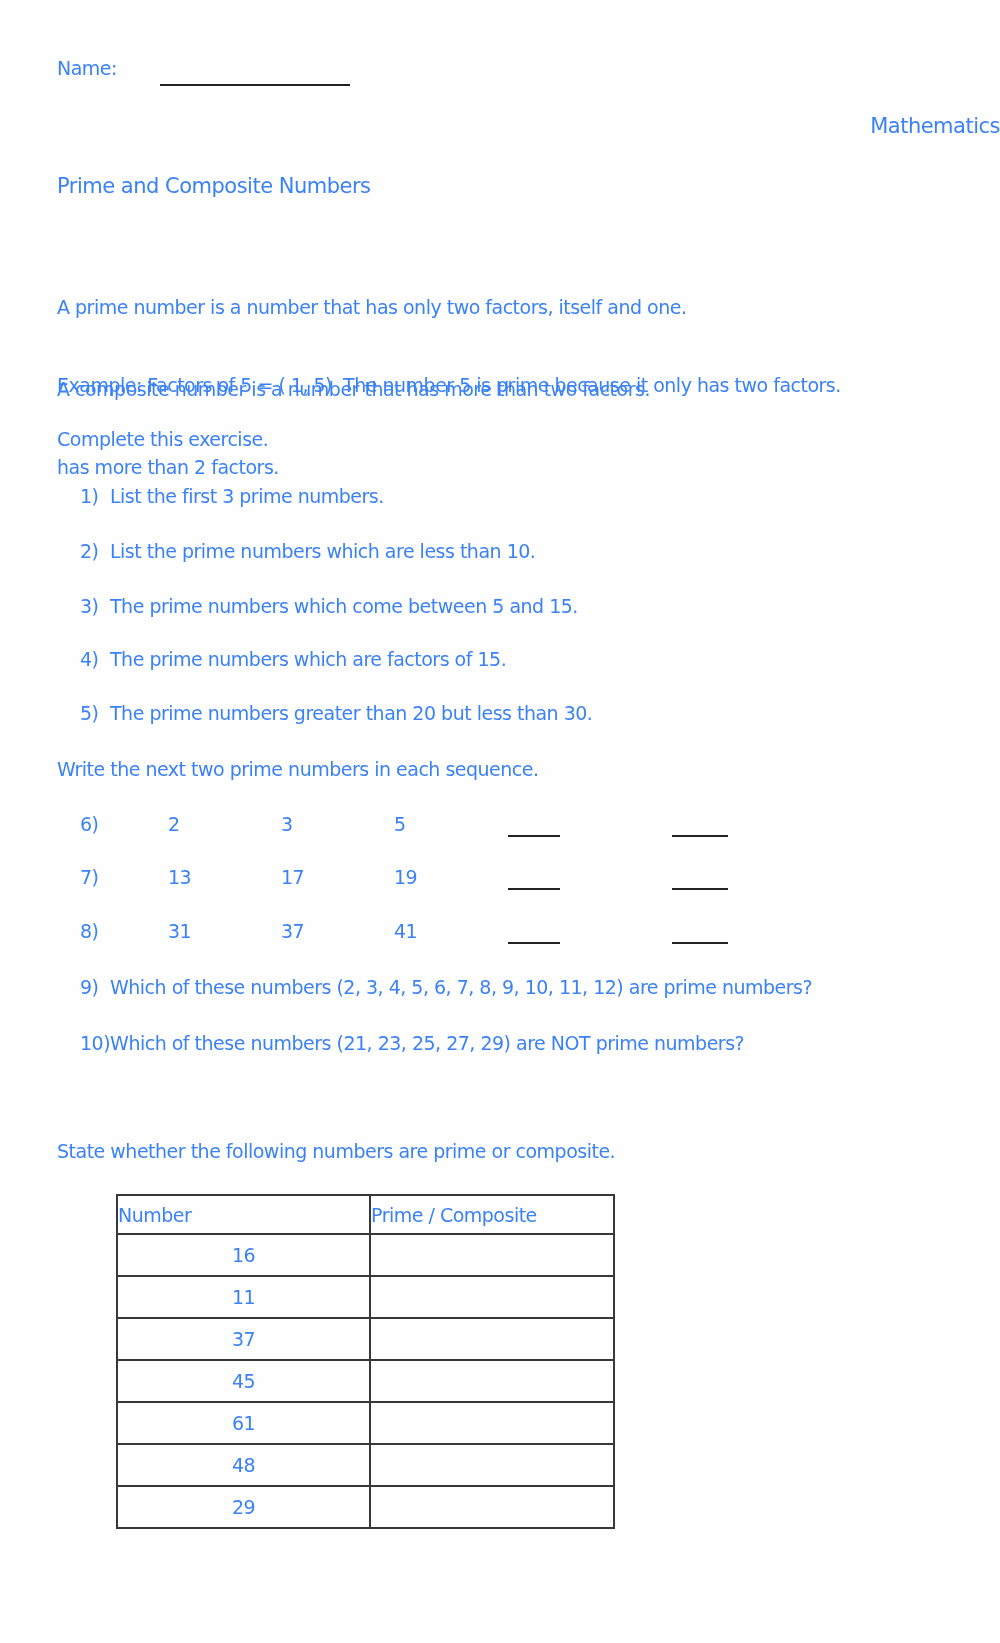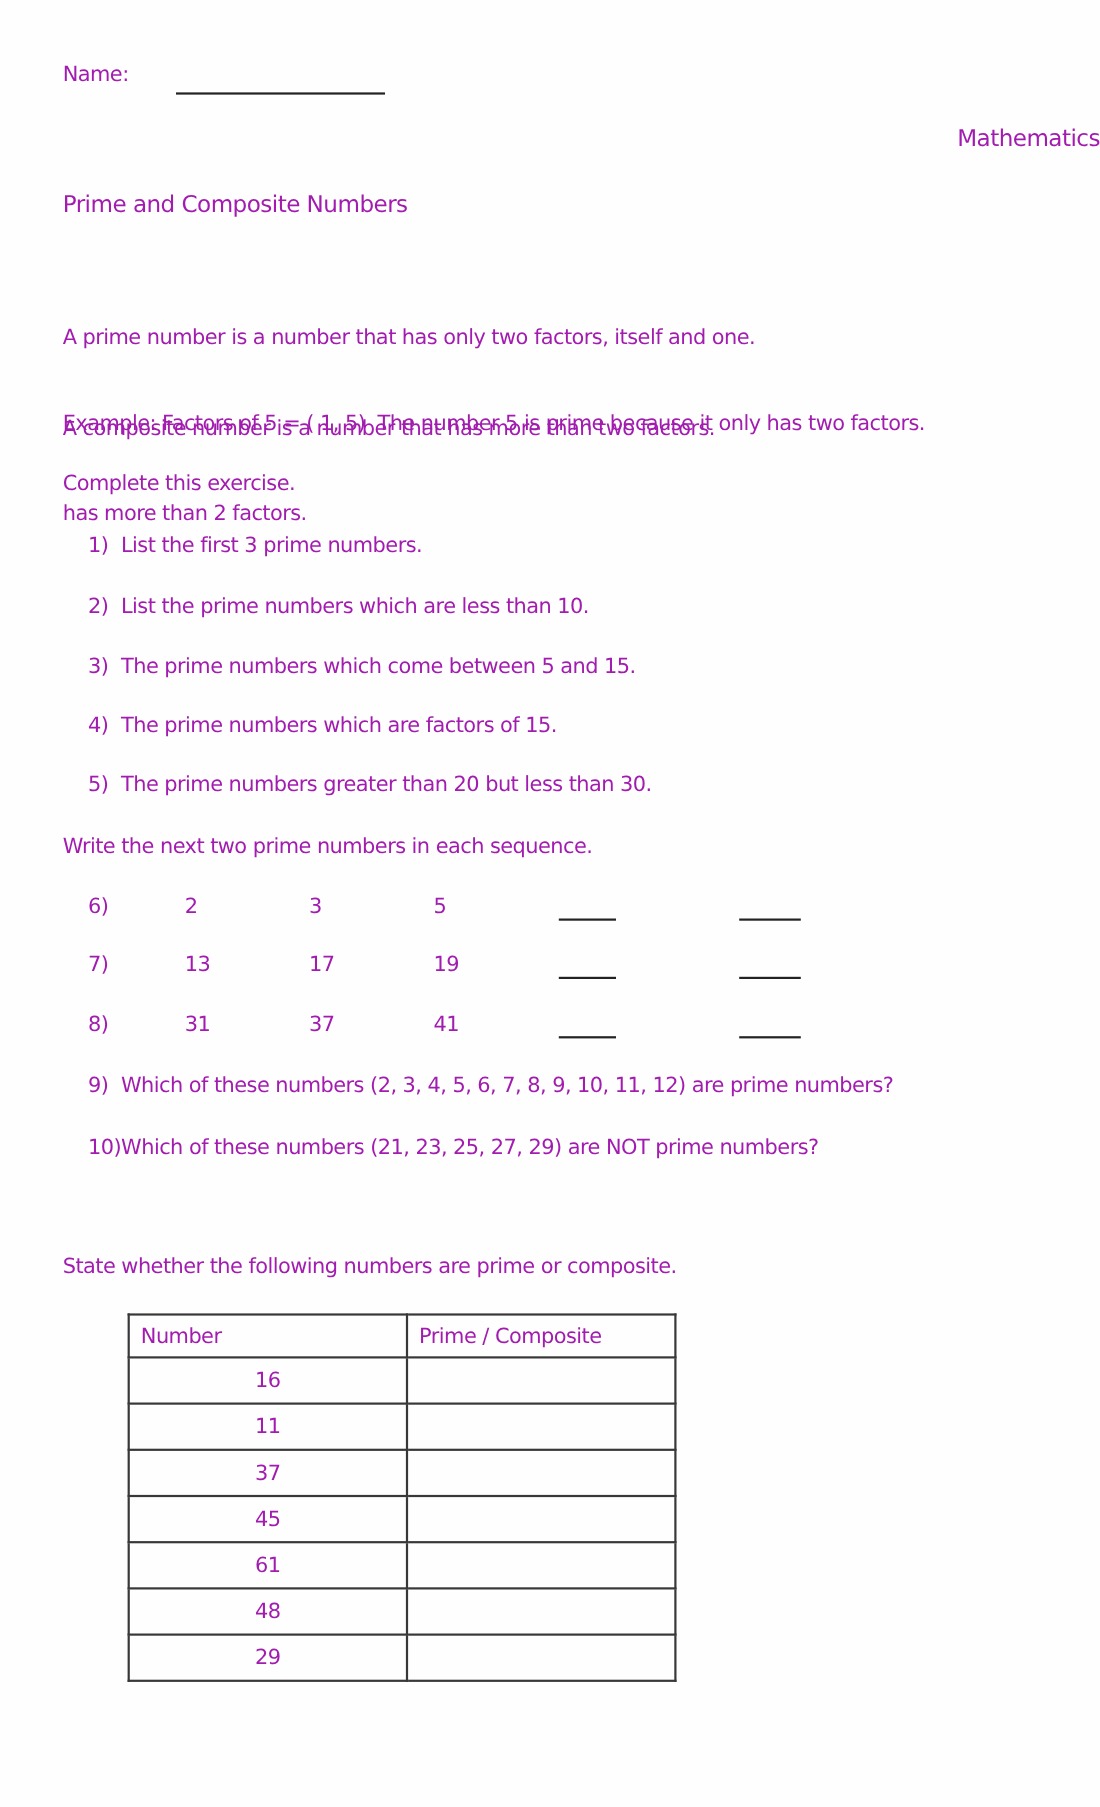--- a/index.html
+++ b/index.html
@@ -2,21 +2,21 @@
 <html><head>
 <meta charset="utf-8">
 <style>
   html, body { margin: 0; padding: 0; background: #ffffff; }
   #page {
     position: relative;
     width: 1000px;
     height: 1643px;
     background: #fefefe;
     font-family: "DejaVu Sans", sans-serif;
-    color: #a21caf;
+    color: #3b82f6;
     letter-spacing: -0.5px;
     overflow: hidden;
   }
   .abs { position: absolute; }
   .t19 { font-size: 19px; line-height: 23px; white-space: pre; }
   .t21 { font-size: 21px; line-height: 25px; white-space: pre; text-align: right; }
   .para { font-size: 19px; line-height: 26px; white-space: pre; }
   .qrow { display: flex; align-items: flex-start; font-size: 19px; line-height: 23px; }
   .qnum { min-width: 30px; white-space: pre; }
   .qtext { white-space: pre; }
@@ -33,21 +33,21 @@
     border-collapse: collapse;
     table-layout: fixed;
     width: 499px;
   }
   table.classify td, table.classify th {
     border: 2px solid #383838;
     font-size: 19px;
     font-weight: normal;
     padding: 0;
   }
-  table.classify th { text-align: left; padding-left: 10px; height: 37px; }
+  table.classify th { text-align: left; height: 37px; }
   td.num-cell { text-align: center; height: 40px; }
   td.ans-cell { }
   .col-number { width: 252px; }
   .col-answer { width: 243px; }
 </style>
 </head>
 <body>
 
 <div id="page">
 

